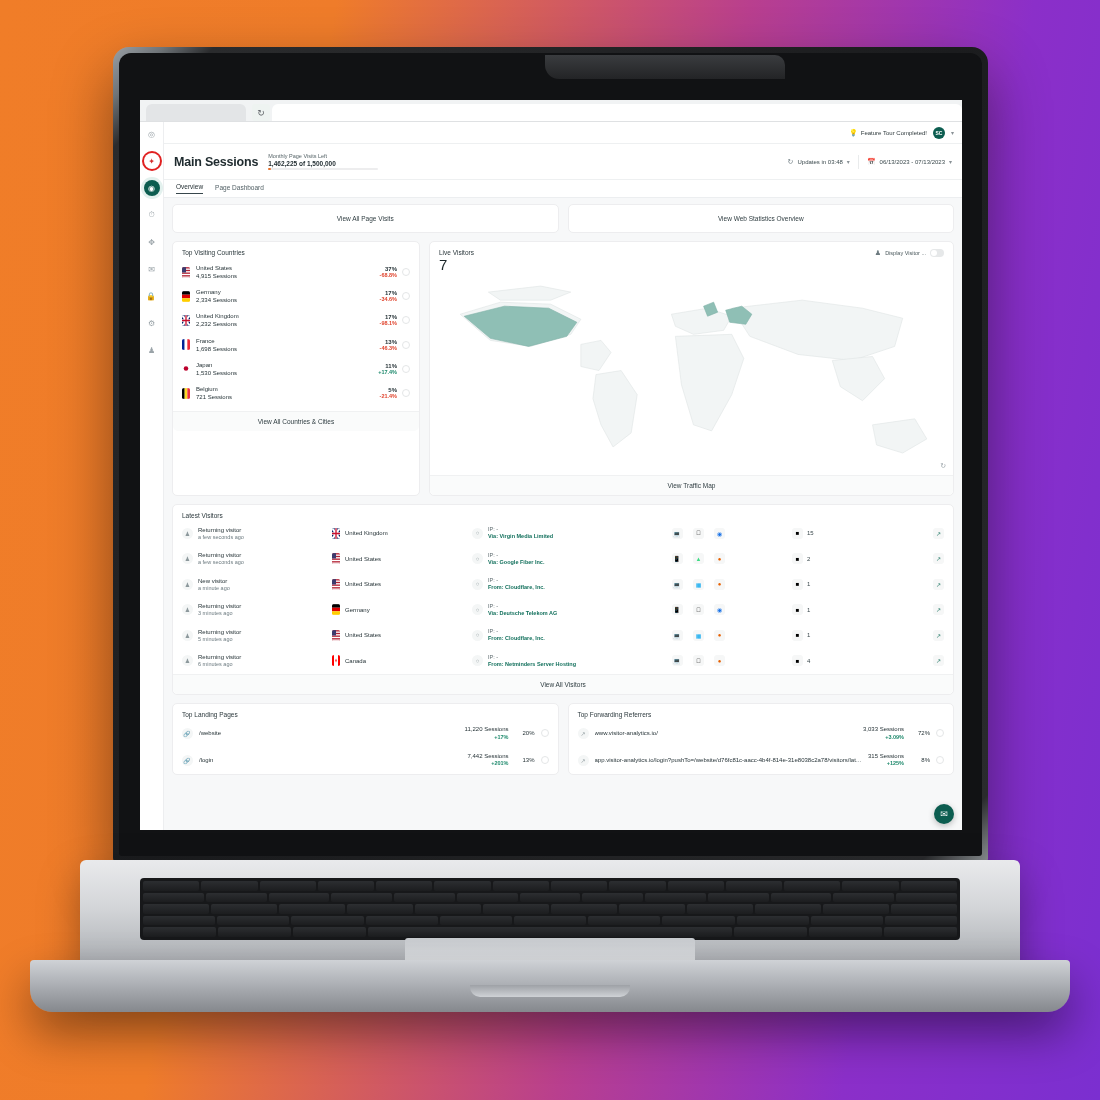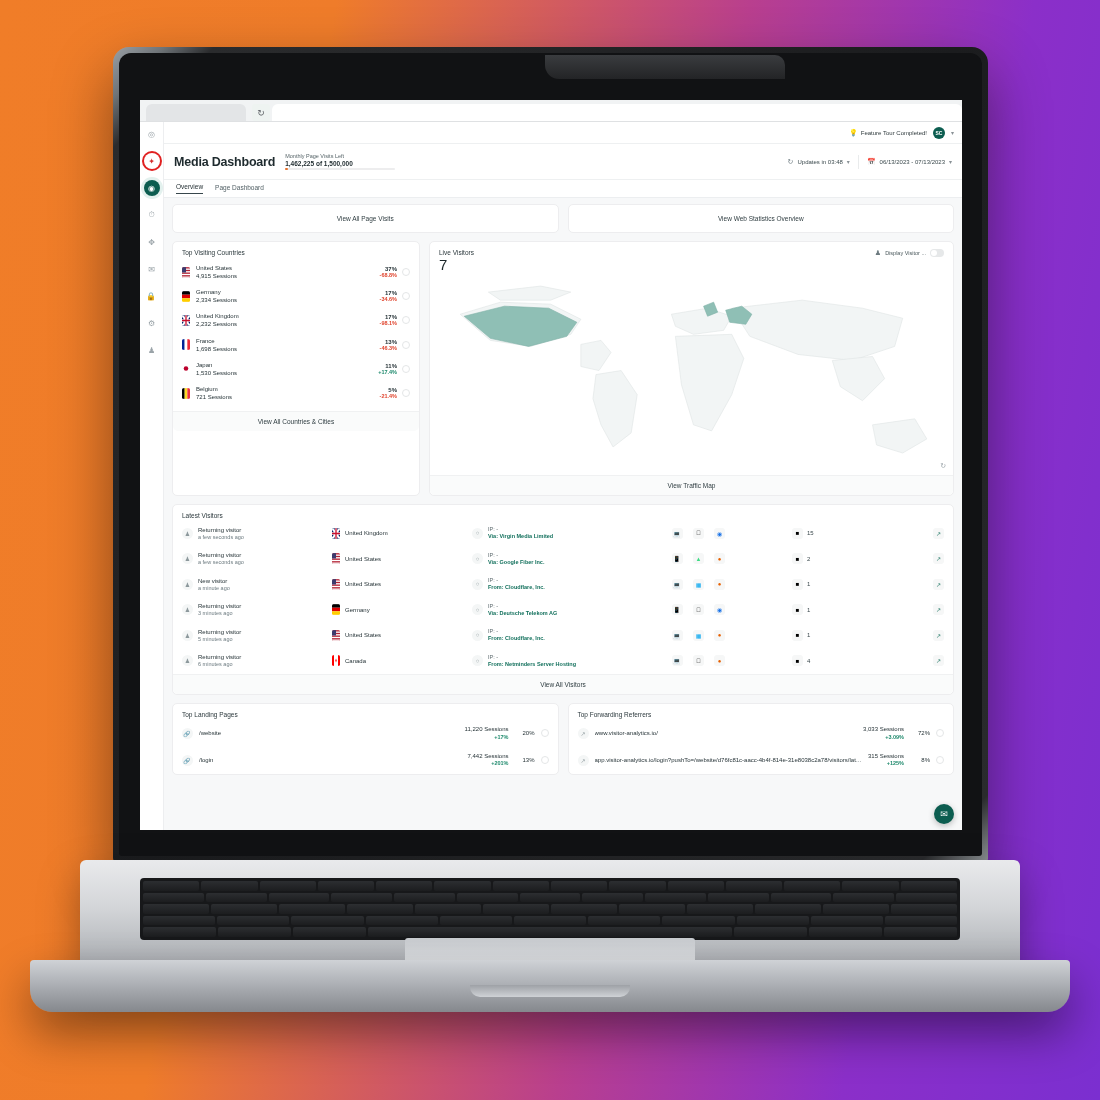--- a/index.html
+++ b/index.html
@@ -210,21 +210,21 @@
             <span class="bulb">💡</span>
             <span>Feature Tour Completed!</span>
           </div>
           <div class="avatar">
             <span>SC</span>
           </div>
           <span class="caret">▾</span>
         </div>
 
         <div class="header">
-          <div class="h-title">Media Dashboard</div>
+          <div class="h-title">Main Sessions</div>
           <div class="quota">
             <div class="quota-label">Monthly Page Visits Left</div>
             <div class="quota-val">1,462,225 of 1,500,000</div>
             <div class="quota-bar">
               <div class="quota-fill"></div>
             </div>
           </div>
           <div class="h-right">
             <div class="pill">
               <span class="gi">↻</span>

